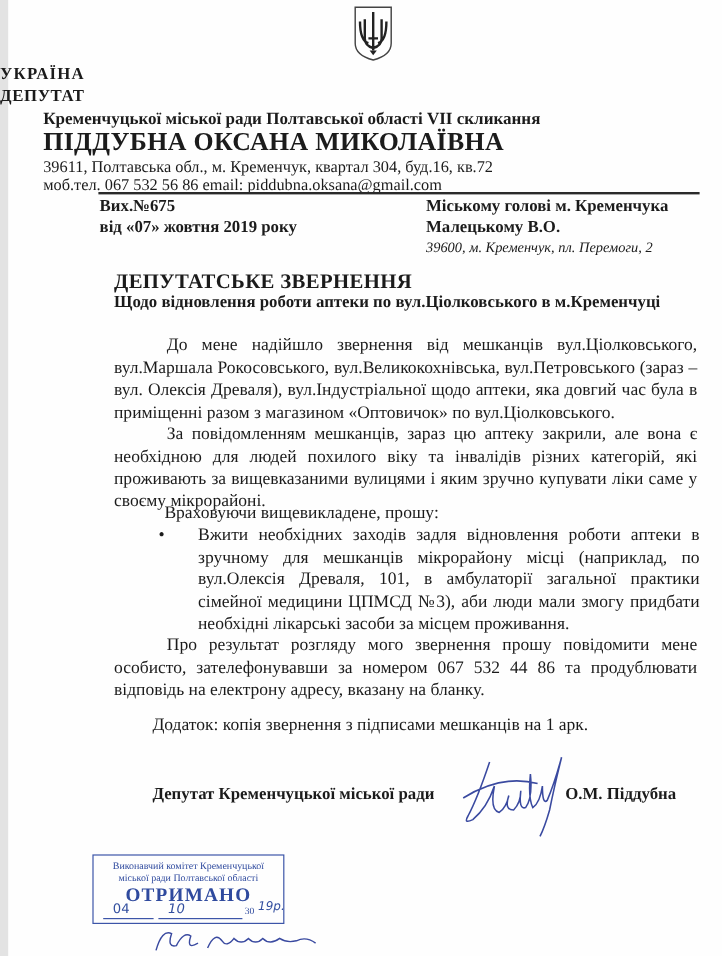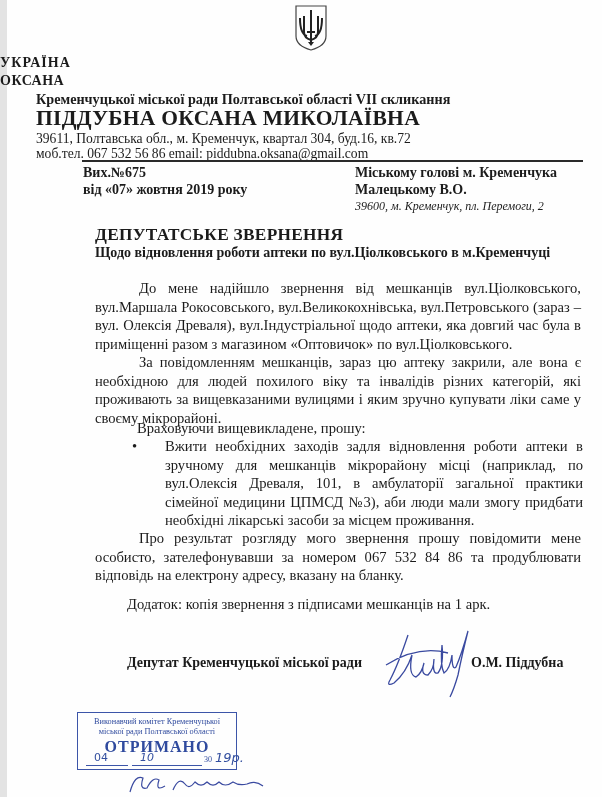--- a/index.html
+++ b/index.html
@@ -43,39 +43,39 @@
   .sig-right { position: absolute; left: 471px; top: 655px; font-weight: bold; font-size: 14px; }
   .signature { position: absolute; left: 378px; top: 625px; width: 100px; height: 75px; }
 
   .stamp { position: absolute; left: 62px; top: 712px; width: 158px; height: 56px; border: 1.5px solid #3c55a8; color: #2f4a9e; text-align: center; background: rgba(255,255,255,0.4); margin-left: 15px; }
   .stamp .s1 { font-size: 8.3px; line-height: 10px; margin-top: 4px; }
   .stamp .s2 { font-size: 16px; font-weight: bold; letter-spacing: 1px; line-height: 17px; margin-top: 1px; }
   .stamp .s3 { font-size: 8px; position: relative; height: 12px; text-align: left; }
   .stamp .day { position: absolute; left: 16px; top: -4px; font-family: "DejaVu Sans", sans-serif; font-size: 11px; color: #334f9f; }
   .stamp .month { position: absolute; left: 62px; top: -4px; font-family: "DejaVu Sans", sans-serif; font-style: italic; font-size: 11px; color: #334f9f; }
   .stamp .yr { position: absolute; left: 126px; top: 0; font-size: 8px; }
-  .stamp .yrh { position: absolute; left: 137px; top: -5px; font-family: "DejaVu Sans", sans-serif; font-style: italic; font-size: 13px; color: #334f9f; }
+  .stamp .yrh { position: absolute; left: 137px; top: -5px; font-family: "DejaVu Sans", sans-serif; font-style: italic; font-size: 10px; color: #334f9f; }
   .stamp .line1 { position: absolute; left: 8px; top: 10px; width: 42px; border-top: 1px solid #3c55a8; }
   .stamp .line2 { position: absolute; left: 54px; top: 10px; width: 70px; border-top: 1px solid #3c55a8; }
   .stamp-sign { position: absolute; left: 125px; top: 770px; width: 170px; height: 26px; }
 </style>
 </head>
 <body>
 
 <div class="left-strip"></div>
 <div class="page"></div>
 
 <svg class="coat" viewBox="0 0 34 48">
   <path d="M2 2 H32 V32 Q32 42 17 46 Q2 42 2 32 Z" fill="none" stroke="#444" stroke-width="1.2"></path>
   <path d="M17 6 L17 38 M10 12 L10 28 Q10 34 17 36 Q24 34 24 28 L24 12 M6 14 Q6 30 13 32 M28 14 Q28 30 21 32 M13 28 L21 28" fill="none" stroke="#222" stroke-width="2"></path>
   <path d="M14 38 L17 42 L20 38 Z" fill="#222"></path>
 </svg>
 
 <div class="center h-country">УКРАЇНА</div>
-<div class="center h-deputy">ОКСАНА</div>
+<div class="center h-deputy">ДЕПУТАТ</div>
 <div class="center h-council" style="width:566px">Кременчуцької міської ради Полтавської області VII скликання</div>
 <div class="center h-name" style="width:566px">ПІДДУБНА ОКСАНА МИКОЛАЇВНА</div>
 <div class="center h-address" style="width:566px">39611, Полтавська обл., м. Кременчук, квартал 304, буд.16, кв.72</div>
 <div class="center h-contact" style="width:566px">моб.тел. 067 532 56 86 email: piddubna.oksana@gmail.com</div>
 <div class="rule"></div>
 
 <div class="outno">
   <div>Вих.№675</div>
   <div>від «07» жовтня 2019 року</div>
 </div>
@@ -89,21 +89,21 @@
 <div class="title">ДЕПУТАТСЬКЕ ЗВЕРНЕННЯ</div>
 <div class="subtitle">Щодо відновлення роботи аптеки по вул.Ціолковського в м.Кременчуці</div>
 
 <div class="body-text p1">До мене надійшло звернення від мешканців вул.Ціолковського, вул.Маршала Рокосовського, вул.Великокохнівська, вул.Петровського (зараз – вул. Олексія Древаля), вул.Індустріальної щодо аптеки, яка довгий час була в приміщенні разом з магазином «Оптовичок» по вул.Ціолковського.</div>
 <div class="body-text p2">За повідомленням мешканців, зараз цю аптеку закрили, але вона є необхідною для людей похилого віку та інвалідів різних категорій, які проживають за вищевказаними вулицями і яким зручно купувати ліки саме у своєму мікрорайоні.</div>
 <div class="body-text p3">Враховуючи вищевикладене, прошу:</div>
 <div class="bullet-wrap">
   <span class="bullet-dot">•</span>
   <div class="bullet-text">Вжити необхідних заходів задля відновлення роботи аптеки в зручному для мешканців мікрорайону місці (наприклад, по вул.Олексія Древаля, 101, в амбулаторії загальної практики сімейної медицини ЦПМСД №3), аби люди мали змогу придбати необхідні лікарські засоби за місцем проживання.</div>
 </div>
-<div class="body-text p4">Про результат розгляду мого звернення прошу повідомити мене особисто, зателефонувавши за номером 067 532 84 86 та продублювати відповідь на електрону адресу, вказану на бланку.</div>
+<div class="body-text p4">Про результат розгляду мого звернення прошу повідомити мене особисто, зателефонувавши за номером 067 532 44 86 та продублювати відповідь на електрону адресу, вказану на бланку.</div>
 <div class="body-text p5">Додаток: копія звернення з підписами мешканців на 1 арк.</div>
 
 <div class="sig-left">Депутат Кременчуцької міської ради</div>
 <svg class="signature" viewBox="0 0 100 75">
   <path d="M30 10 Q20 40 12 55 Q8 62 16 58 Q28 48 34 30 Q30 50 38 52 Q44 48 46 38 Q42 50 50 50 Q56 44 56 34 Q54 50 60 48 Q66 40 64 20 Q62 40 66 48 Q72 44 74 30 Q74 46 78 42 Q84 28 90 6 Q84 30 80 50 Q76 64 72 72 M8 40 Q40 20 70 28" fill="none" stroke="#3a4aa0" stroke-width="1.3"></path>
 </svg>
 <div class="sig-right">О.М. Піддубна</div>
 
 <div class="stamp">
   <div class="s1">Виконавчий комітет Кременчуцької</div>

